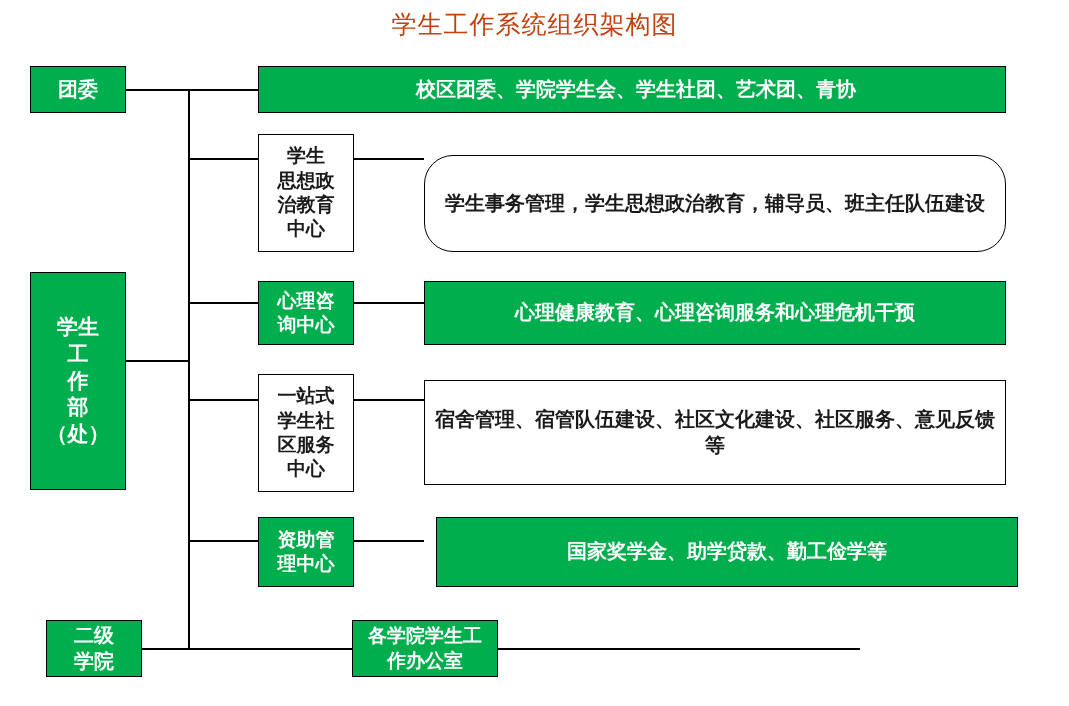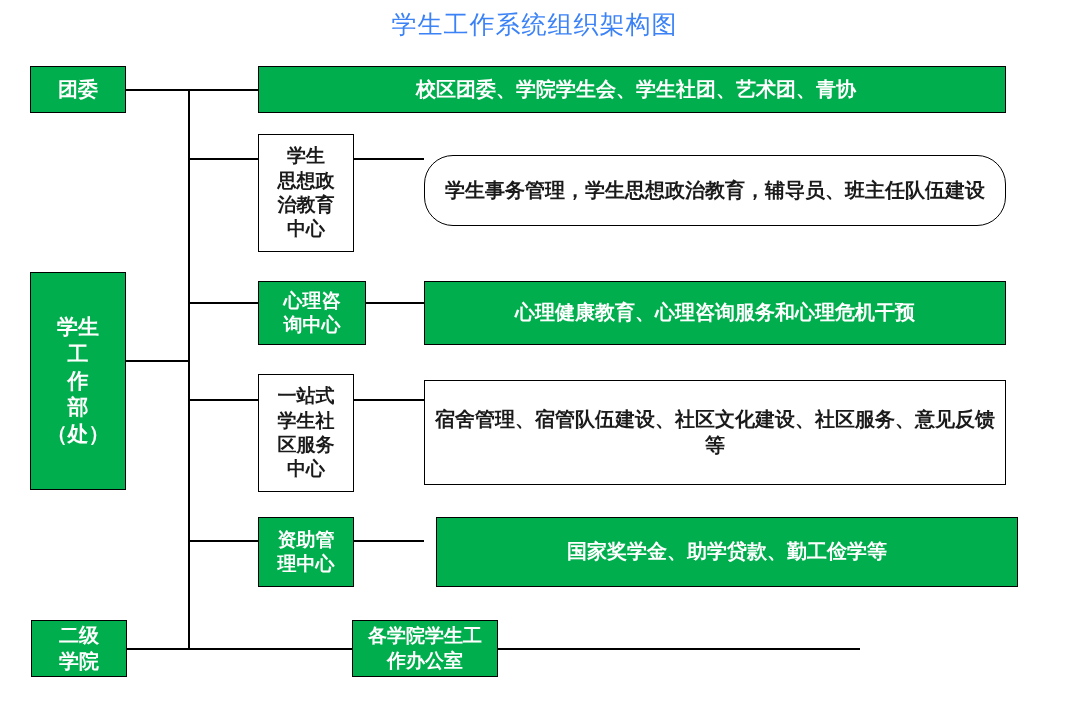--- a/index.html
+++ b/index.html
@@ -21,21 +21,21 @@
     height: 706px;
   }
   .title {
     position: absolute;
     left: 0;
     top: 8px;
     width: 1069px;
     text-align: center;
     font-size: 25px;
     font-weight: 400;
-    color: #3b82f6;
+    color: #c2410c;
     letter-spacing: 1px;
     font-family: "Liberation Serif", "DejaVu Serif", serif;
   }
   .node {
     position: absolute;
     box-sizing: border-box;
     border: 1.5px solid #000000;
     display: flex;
     align-items: center;
     justify-content: flex-end;
@@ -106,33 +106,33 @@
   </div>
 
   <div class="node green fs21" style="left:30px; top:272px; width:96px; height:218px;">
     <span class="txt">学生
 工
 作
 部
 （处）</span>
   </div>
 
-  <div class="node green fs20" style="left:31px; top:620px; width:96px; height:57px;">
+  <div class="node green fs20" style="left:46px; top:620px; width:96px; height:57px;">
     <span class="txt">二级
 学院</span>
   </div>
 
   <div class="node white fs19" style="left:258px; top:134px; width:96px; height:118px;">
     <span class="txt">学生
 思想政
 治教育
 中心</span>
   </div>
 
-  <div class="node green fs19" style="left:258px; top:281px; width:108px; height:64px;">
+  <div class="node green fs19" style="left:258px; top:281px; width:96px; height:64px;">
     <span class="txt">心理咨
 询中心</span>
   </div>
 
   <div class="node white fs19" style="left:258px; top:374px; width:96px; height:118px;">
     <span class="txt">一站式
 学生社
 区服务
 中心</span>
   </div>
@@ -144,21 +144,21 @@
 
   <div class="node green fs19" style="left:352px; top:620px; width:146px; height:57px;">
     <span class="txt">各学院学生工
 作办公室</span>
   </div>
 
   <div class="node green fs20" style="left:258px; top:66px; width:748px; height:47px;padding-left:8px;">
     <span class="txt">校区团委、学院学生会、学生社团、艺术团、青协</span>
   </div>
 
-  <div class="node white fs20" style="left:424px; top:155px; width:582px; height:71px;border-radius:29px;">
+  <div class="node white fs20" style="left:424px; top:155px; width:582px; height:97px;border-radius:29px;">
     <span class="txt">学生事务管理，学生思想政治教育，辅导员、班主任队伍建设</span>
   </div>
 
   <div class="node green fs20" style="left:424px; top:281px; width:582px; height:64px;">
     <span class="txt">心理健康教育、心理咨询服务和心理危机干预</span>
   </div>
 
   <div class="node white fs20" style="left:424px; top:380px; width:582px; height:105px;">
     <span class="txt">宿舍管理、宿管队伍建设、社区文化建设、社区服务、意见反馈等</span>
   </div>

